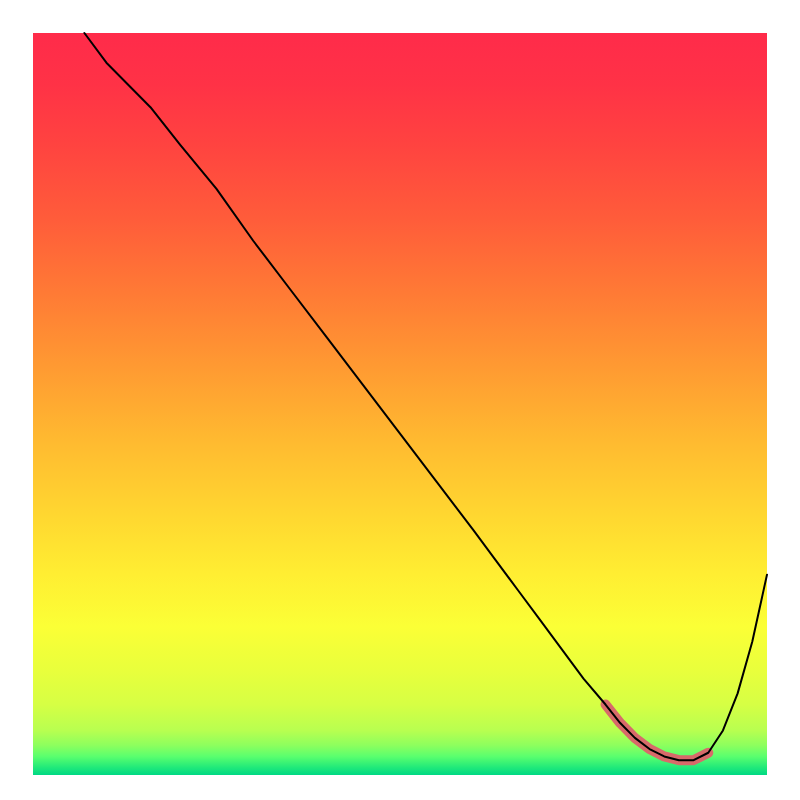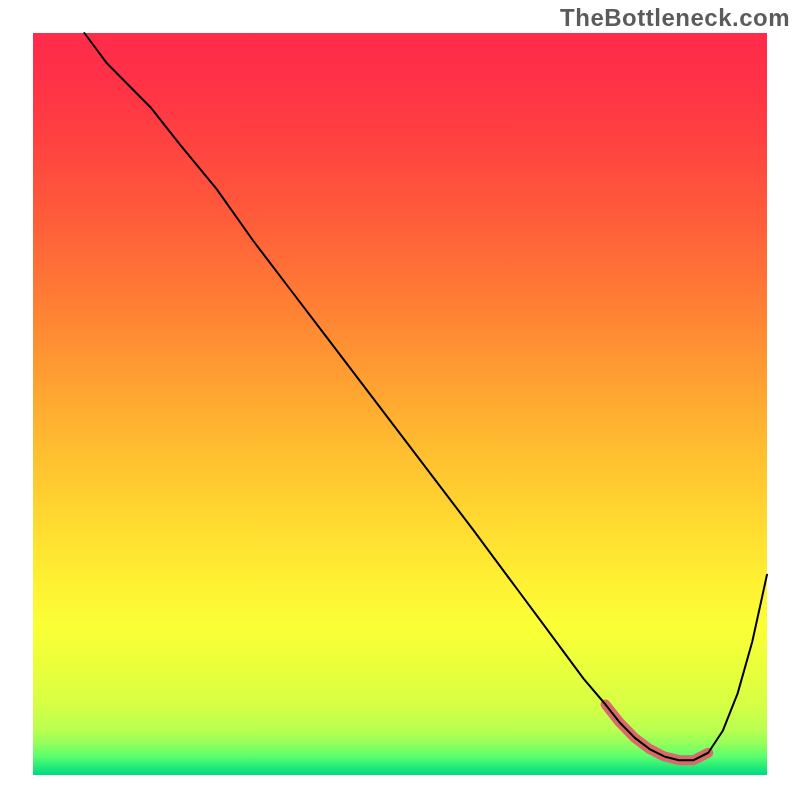--- a/index.html
+++ b/index.html
@@ -27,21 +27,20 @@
     z-index: 10;
   }
   svg {
     display: block;
   }
 </style>
 </head>
 <body>
 
 <div class="chart-container">
-  <div class="watermark">TheBottleneck.com</div>
   <svg id="chart-svg" width="800" height="800">
     <defs>
       <linearGradient id="bg-grad" x1="0" y1="0" x2="0" y2="1">
           <stop offset="0%" stop-color="#ff2b4a"></stop>
           <stop offset="7.000000000000001%" stop-color="#ff3246"></stop>
           <stop offset="15%" stop-color="#ff4340"></stop>
           <stop offset="25%" stop-color="#ff5c3a"></stop>
           <stop offset="35%" stop-color="#ff7a35"></stop>
           <stop offset="45%" stop-color="#ff9a32"></stop>
           <stop offset="55.00000000000001%" stop-color="#ffba30"></stop>

